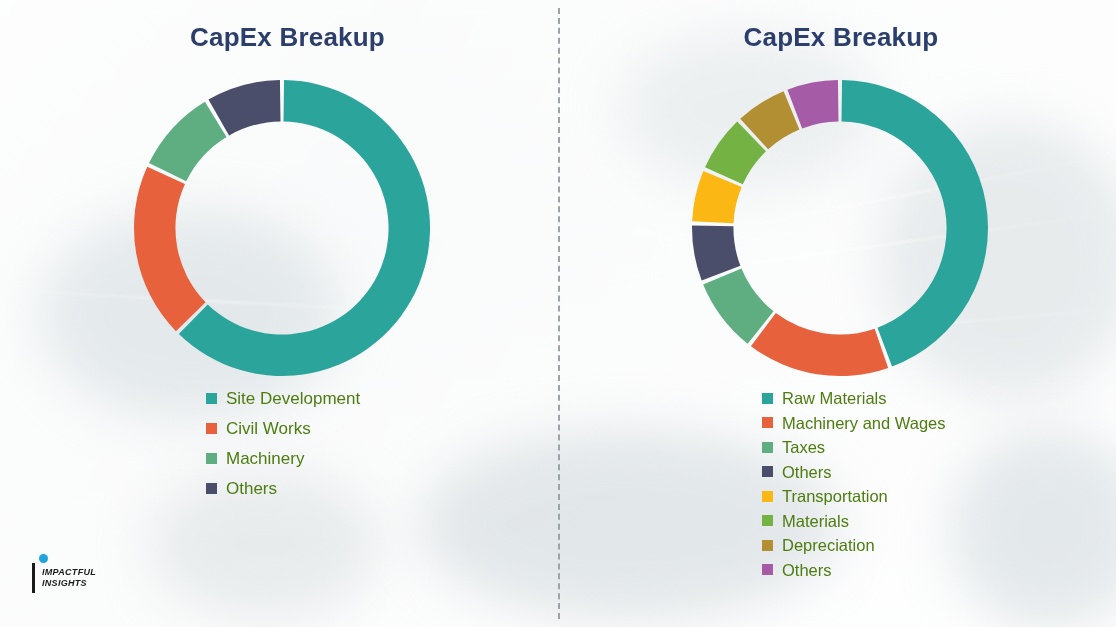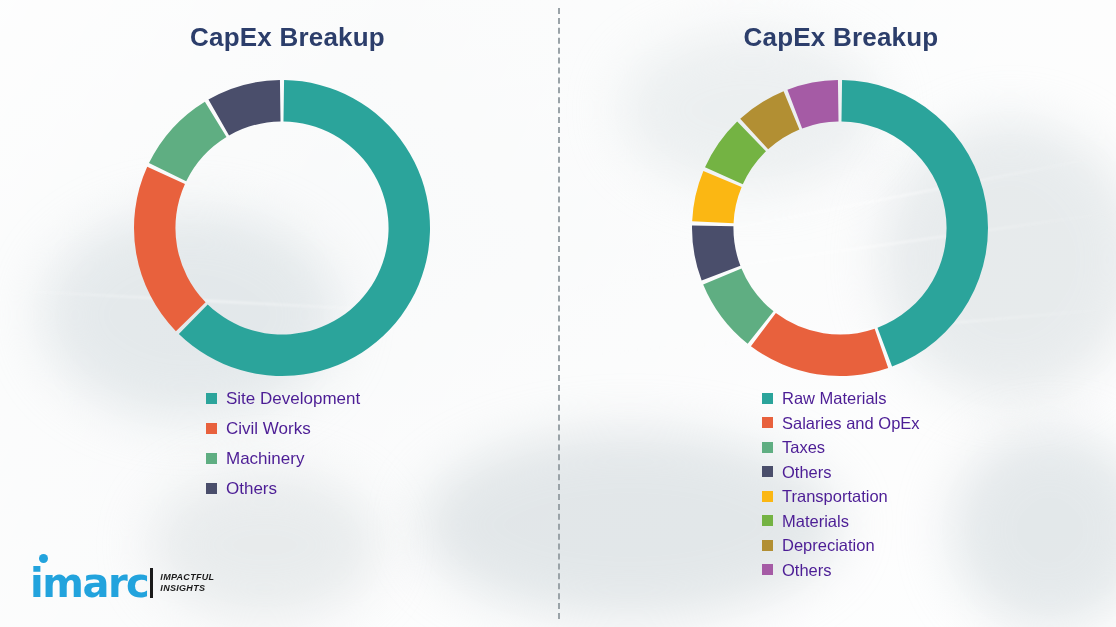--- a/index.html
+++ b/index.html
@@ -99,21 +99,21 @@
   #opex-legend  .legend-row { margin-bottom: 8px; }
 
   .legend-swatch {
     width: 11px;
     height: 11px;
     margin-right: 9px;
     flex: 0 0 auto;
   }
   .legend-label {
     font-size: 17px;
-    color: #4c1d95;
+    color: #4d7c0f;
     white-space: nowrap;
   }
   #opex-legend .legend-label { font-size: 16.5px; text-align: center; }
 
   
   #divider {
     position: absolute;
     left: 558px;
     top: 8px;
     width: 0;
@@ -223,21 +223,21 @@
           <path d="M 97.44416956359561 11.645799893389892 A 148 148 0 0 1 147.93359730980646 2.014426446622963 L 148.51219006306067 43.45038704156853 A 106.56 106.56 0 0 0 112.15980208578884 50.38497592324072 Z" fill="#A55BA5"></path>
         </svg>
     </div>
     <div class="legend" id="opex-legend">
         <div class="legend-row">
           <span class="legend-swatch" style="background: rgb(43, 164, 155);"></span>
           <span class="legend-label">Raw Materials</span>
         </div>
         <div class="legend-row">
           <span class="legend-swatch" style="background: rgb(232, 97, 61);"></span>
-          <span class="legend-label">Salaries and OpEx</span>
+          <span class="legend-label">Machinery and Wages</span>
         </div>
         <div class="legend-row">
           <span class="legend-swatch" style="background: rgb(95, 174, 130);"></span>
           <span class="legend-label">Taxes</span>
         </div>
         <div class="legend-row">
           <span class="legend-swatch" style="background: rgb(74, 78, 107);"></span>
           <span class="legend-label">Others</span>
         </div>
         <div class="legend-row">
@@ -256,21 +256,20 @@
           <span class="legend-swatch" style="background: rgb(165, 91, 165);"></span>
           <span class="legend-label">Others</span>
         </div>
       </div>
   </div>
 
   <div id="divider"></div>
 
   <div id="logo">
     <div id="logo-dot"></div>
-    <div id="logo-word">imarc</div>
     <div id="logo-bar"></div>
     <div id="logo-tag">
       <div>IMPACTFUL</div>
       <div>INSIGHTS</div>
     </div>
   </div>
 
 </div>
 
 </body></html>

